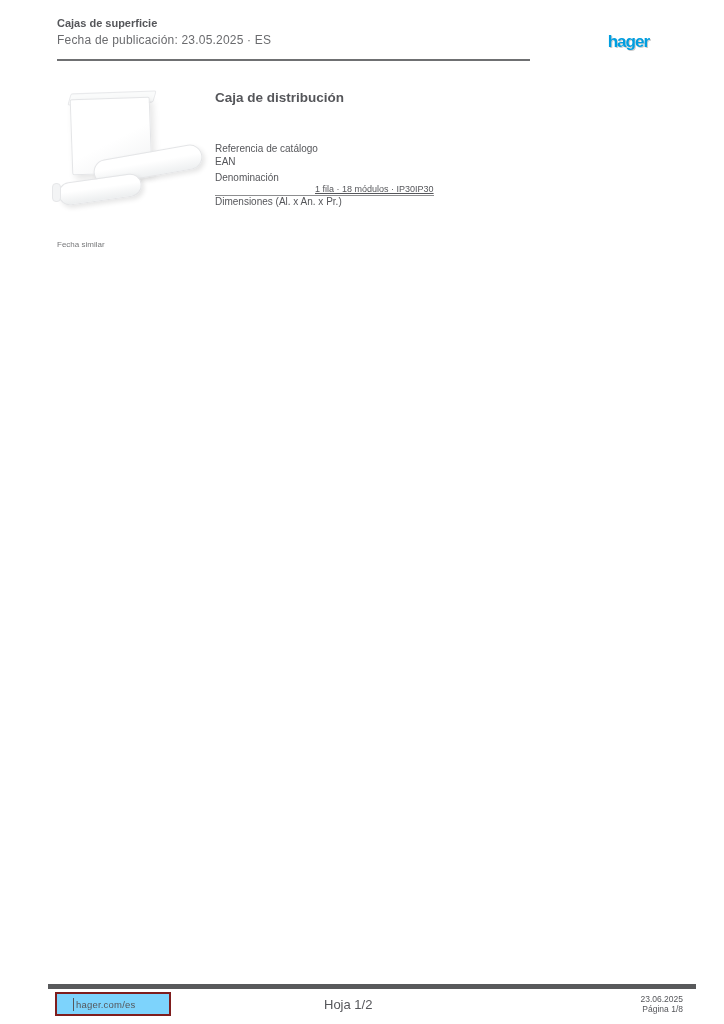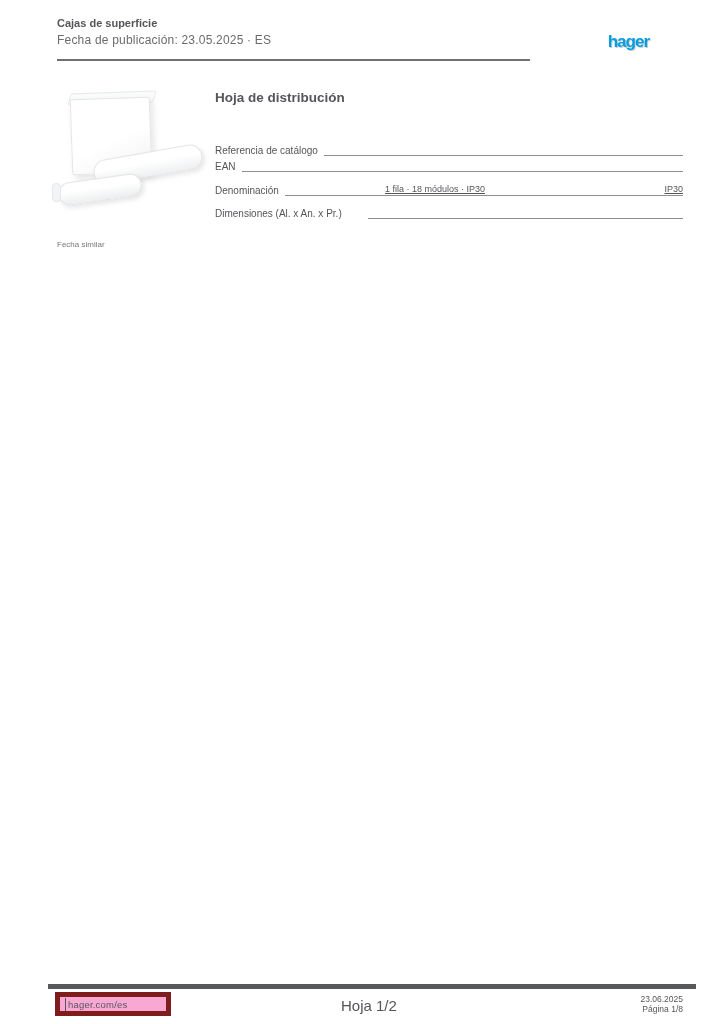--- a/index.html
+++ b/index.html
@@ -55,42 +55,42 @@
     box-shadow:2px 3px 5px rgba(0,0,0,.10);
   }
   .nub {
     position:absolute; left:-5px; top:97px; width:9px; height:19px;
     background:#f3f4f5; border:1px solid #e6e7e9; border-radius:4px;
   }
   .photo-caption { position:absolute; left:57px; top:240px; font-size:8px; color:#77787a; }
   
   .product-title { position:absolute; left:215px; top:90px; font-size:13.5px; font-weight:bold; color:#55565a; }
   .specs { position:absolute; left:215px; top:143px; width:468px; }
-  .spec-row { display:flex; align-items:flex-end; }
+  .spec-row { display:flex; align-items:flex-start;flex-direction:column; }
   .spec-label { font-size:10px; color:#55565a; white-space:nowrap; padding-right:6px; }
   .spec-fill {
     flex:1; display:flex; align-items:flex-end; justify-content:space-between;
     border-bottom:1px solid #8d8e90; min-height:4px;
   }
   .spec-value  { font-size:9px; color:#55565a; padding:0 0 1px 0;text-decoration:underline; }
   .spec-value.indent { padding-left:100px; }
   .row-1 { height:13px; }
   .row-2 { height:16px; }
   .row-3 { height:24px; }
   .row-4 { height:23px;gap:20px; }
   
   .footer-rule { position:absolute; left:48px; top:984px; width:648px; height:5px; background:#58595b; }
   .site-box {
     position:absolute; left:55px; top:992px; width:116px; height:24px;
-    background:#f9a8d4; border:5px solid #7f1d1d;
-    display:flex; align-items:center; padding-left:5px;
+    background:#7dd3fc; border:2px solid #7f1d1d;
+    display:flex; align-items:center; padding-left:16px;
   }
   .site-tick { display:inline-block; width:1px; height:13px; background:#55565a; margin-right:2px; }
   .site-text { font-size:9.5px; color:#55565a; letter-spacing:.2px; }
-  .footer-center { position:absolute; left:341px; top:997px; font-size:15px; color:#55565a; }
+  .footer-center { position:absolute; left:324px; top:997px; font-size:13px; color:#55565a; }
   .footer-right { position:absolute; right:41px; top:994px; text-align:right; font-size:8.5px; color:#55565a; line-height:10px; }
 </style>
 </head>
 <body>
 
 <div class="header-block">
   <div class="h-line2">Cajas de superficie</div>
   <div class="h-line3">Fecha de publicación: 23.05.2025 · ES</div>
 </div>
 <div class="header-rule"></div>
@@ -98,21 +98,21 @@
 
 <div class="photo">
   <div class="enclosure-top"></div>
   <div class="enclosure"></div>
   <div class="strip1"></div>
   <div class="strip2"></div>
   <div class="nub"></div>
 </div>
 <div class="photo-caption">Fecha similar</div>
 
-<div class="product-title">Hoja de distribución</div>
+<div class="product-title">Caja de distribución</div>
 
 <div class="specs">
   <div class="spec-row row-1">
     <span class="spec-label">Referencia de catálogo</span>
     <span class="spec-fill">
       <span class="spec-value"></span>
       <span class="spec-value"></span>
     </span>
   </div>
   <div class="spec-row row-2">

